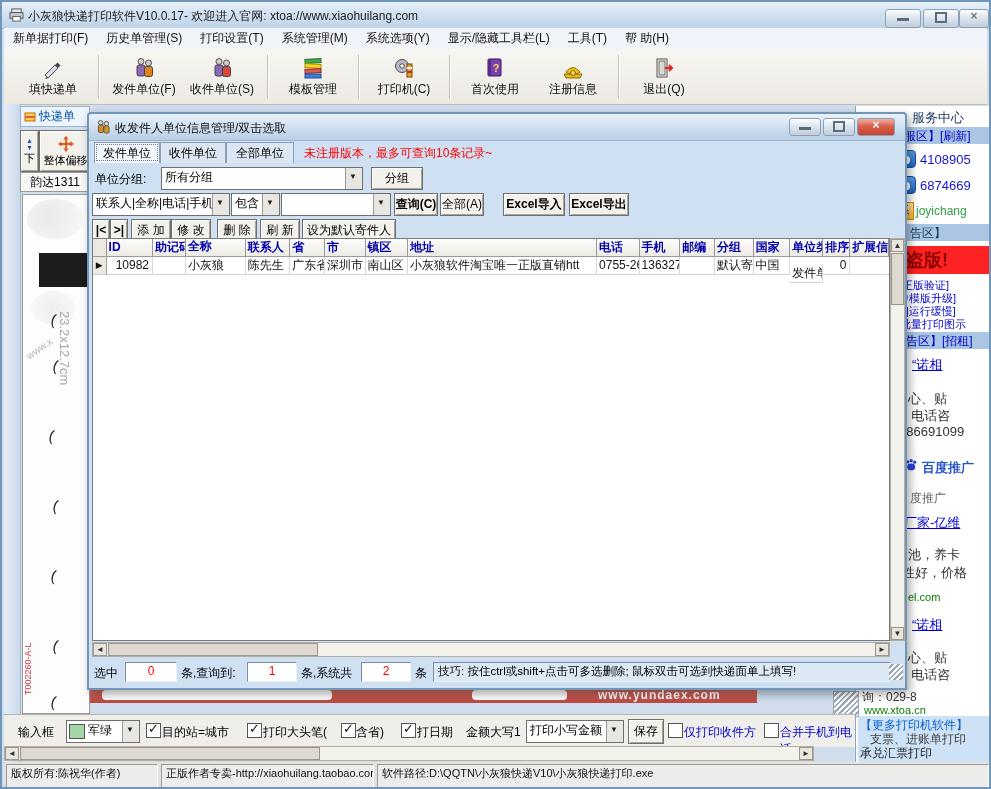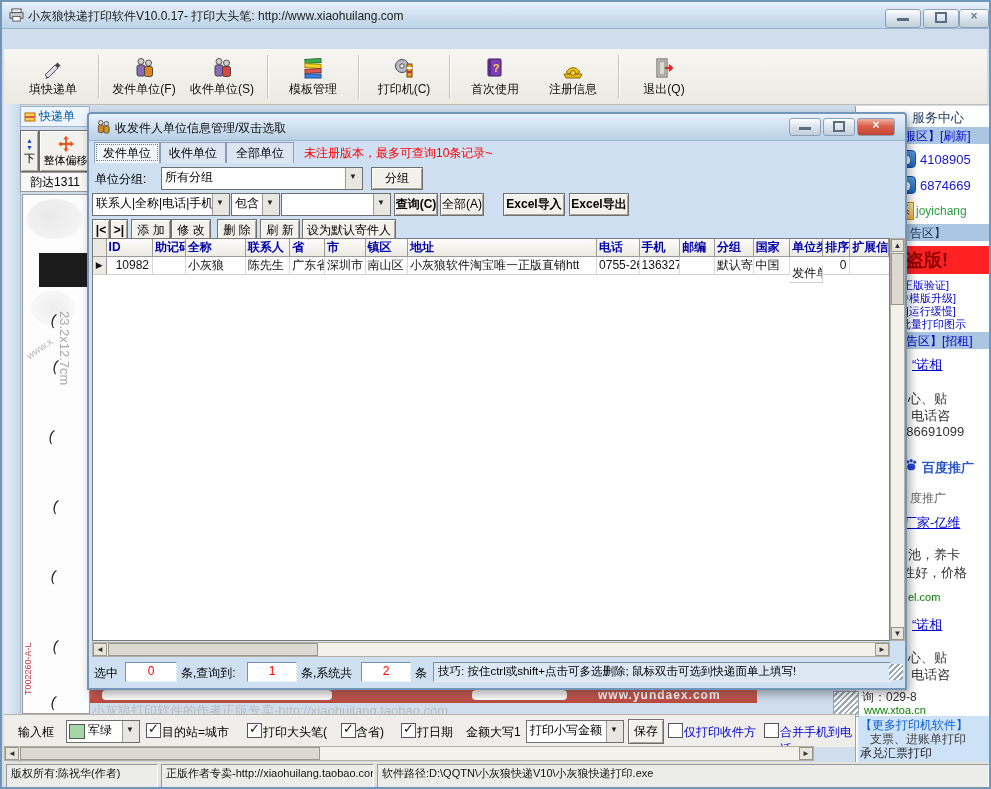--- a/index.html
+++ b/index.html
@@ -107,32 +107,42 @@
 <body>
 
 <div class="screen">
 
   <div class="abs titlebar">
     <svg class="abs" style="left:7px;top:6px;width:15px;height:14px;" viewBox="0 0 16 15">
       <rect x="3" y="1" width="10" height="4" fill="#e8e8e8" stroke="#555"></rect>
       <rect x="1" y="5" width="14" height="6" fill="#c9ccd4" stroke="#555"></rect>
       <rect x="4" y="9" width="8" height="5" fill="#fff" stroke="#555"></rect>
     </svg>
-    <div class="abs title-text nowrap">小灰狼快递打印软件V10.0.17- 打印大头笔: http://www.xiaohuilang.com</div>
+    <div class="abs title-text nowrap">小灰狼快递打印软件V10.0.17- 欢迎进入官网: xtoa://www.xiaohuilang.com</div>
     <div class="tb-btn" style="left:883px;width:34px;">
         <span class="glyph-min"></span>
       </div>
     <div class="tb-btn" style="left:921px;width:34px;">
         <span class="glyph-res"></span>
       </div>
     <div class="tb-btn" style="left:957px;width:28px;">
         <span class="glyph-cls">×</span>
       </div>
   </div>
 
+  <div class="abs menubar">
+    <span class="menu-item">新单据打印(F)</span>
+    <span class="menu-item">历史单管理(S)</span>
+    <span class="menu-item">打印设置(T)</span>
+    <span class="menu-item">系统管理(M)</span>
+    <span class="menu-item">系统选项(Y)</span>
+    <span class="menu-item">显示/隐藏工具栏(L)</span>
+    <span class="menu-item">工具(T)</span>
+    <span class="menu-item">帮 助(H)</span>
+  </div>
 
   <div class="abs toolbar">
     <div style="width:10px"></div>
     <div class="tool-btn">
       <svg viewBox="0 0 24 24">
           <path d="M4 19 L14 9 L17 12 L7 22 Z" fill="#dcdce8" stroke="#555"></path>
           <path d="M14 9 l3 3 2.5-2.5 -3-3 z" fill="#4a4a4a"></path>
           <path d="M5 21 l2 1 -2.5 1 z" fill="#333"></path>
         </svg>
       <span>填快递单</span>
@@ -288,21 +298,20 @@
       <span class="pl" style="left:12px;top:15px;color:#404040;">支票、进账单打印</span>
       <span class="pl" style="left:2px;top:29px;color:#222;">承兑汇票打印</span>
     </div>
   </div>
 
   <div class="abs redstrip">
     <div class="pill" style="left:12px;width:230px;"></div>
     <div class="pill" style="left:382px;width:95px;"></div>
     <div class="stripurl" style="left:508px;">www.yundaex.com</div>
   </div>
-  <div class="abs wmtext">小灰狼打印软件的作者正版专卖-http://xiaohuilang.taobao.com</div>
   <div class="abs grip" style="left:831px;top:689px;width:24px;height:24px;border:1px solid #9aa7b5;background-color:#fff;"></div>
 
   <div class="abs optrow">
     <span class="lbl" style="left:14px;top:9px;">输入框</span>
     <div class="combo" style="left:62px;top:5px;width:72px;height:21px;">
       <span style="width:14px;height:13px;background:#a5d6a5;border:1px solid #555;margin:3px 0 0 2px;"></span>
       <span class="cval">军绿</span>
       <span class="cdd"></span>
     </div>
     <span class="cb on" style="left:142px;top:8px;"></span>
@@ -392,21 +401,21 @@
     <div class="btn" style="left:82px;top:105px;width:38px;height:20px;">修 改</div>
     <div class="btn" style="left:128px;top:105px;width:38px;height:20px;">删 除</div>
     <div class="btn" style="left:171px;top:105px;width:38px;height:20px;">刷 新</div>
     <div class="btn" style="left:213px;top:105px;width:92px;height:20px;">设为默认寄件人</div>
 
     <div class="abs grid">
       <div class="gr-head">
         <div class="hd-cell selcol" style="width:14px;"></div>
         <div class="hd-cell" style="width:48px;">ID</div>
         <div class="hd-cell" style="width:34px;">助记码</div>
-        <div class="hd-cell" style="width:62px;">全称</div>
+        <div class="hd-cell" style="width:62px;font-family:Liberation Mono, monospace;">全称</div>
         <div class="hd-cell" style="width:46px;">联系人</div>
         <div class="hd-cell" style="width:36px;">省</div>
         <div class="hd-cell" style="width:42px;">市</div>
         <div class="hd-cell" style="width:44px;">镇区</div>
         <div class="hd-cell" style="width:196px;">地址</div>
         <div class="hd-cell" style="width:44px;">电话</div>
         <div class="hd-cell" style="width:42px;">手机</div>
         <div class="hd-cell" style="width:36px;">邮编</div>
         <div class="hd-cell" style="width:40px;">分组</div>
         <div class="hd-cell" style="width:38px;">国家</div>

